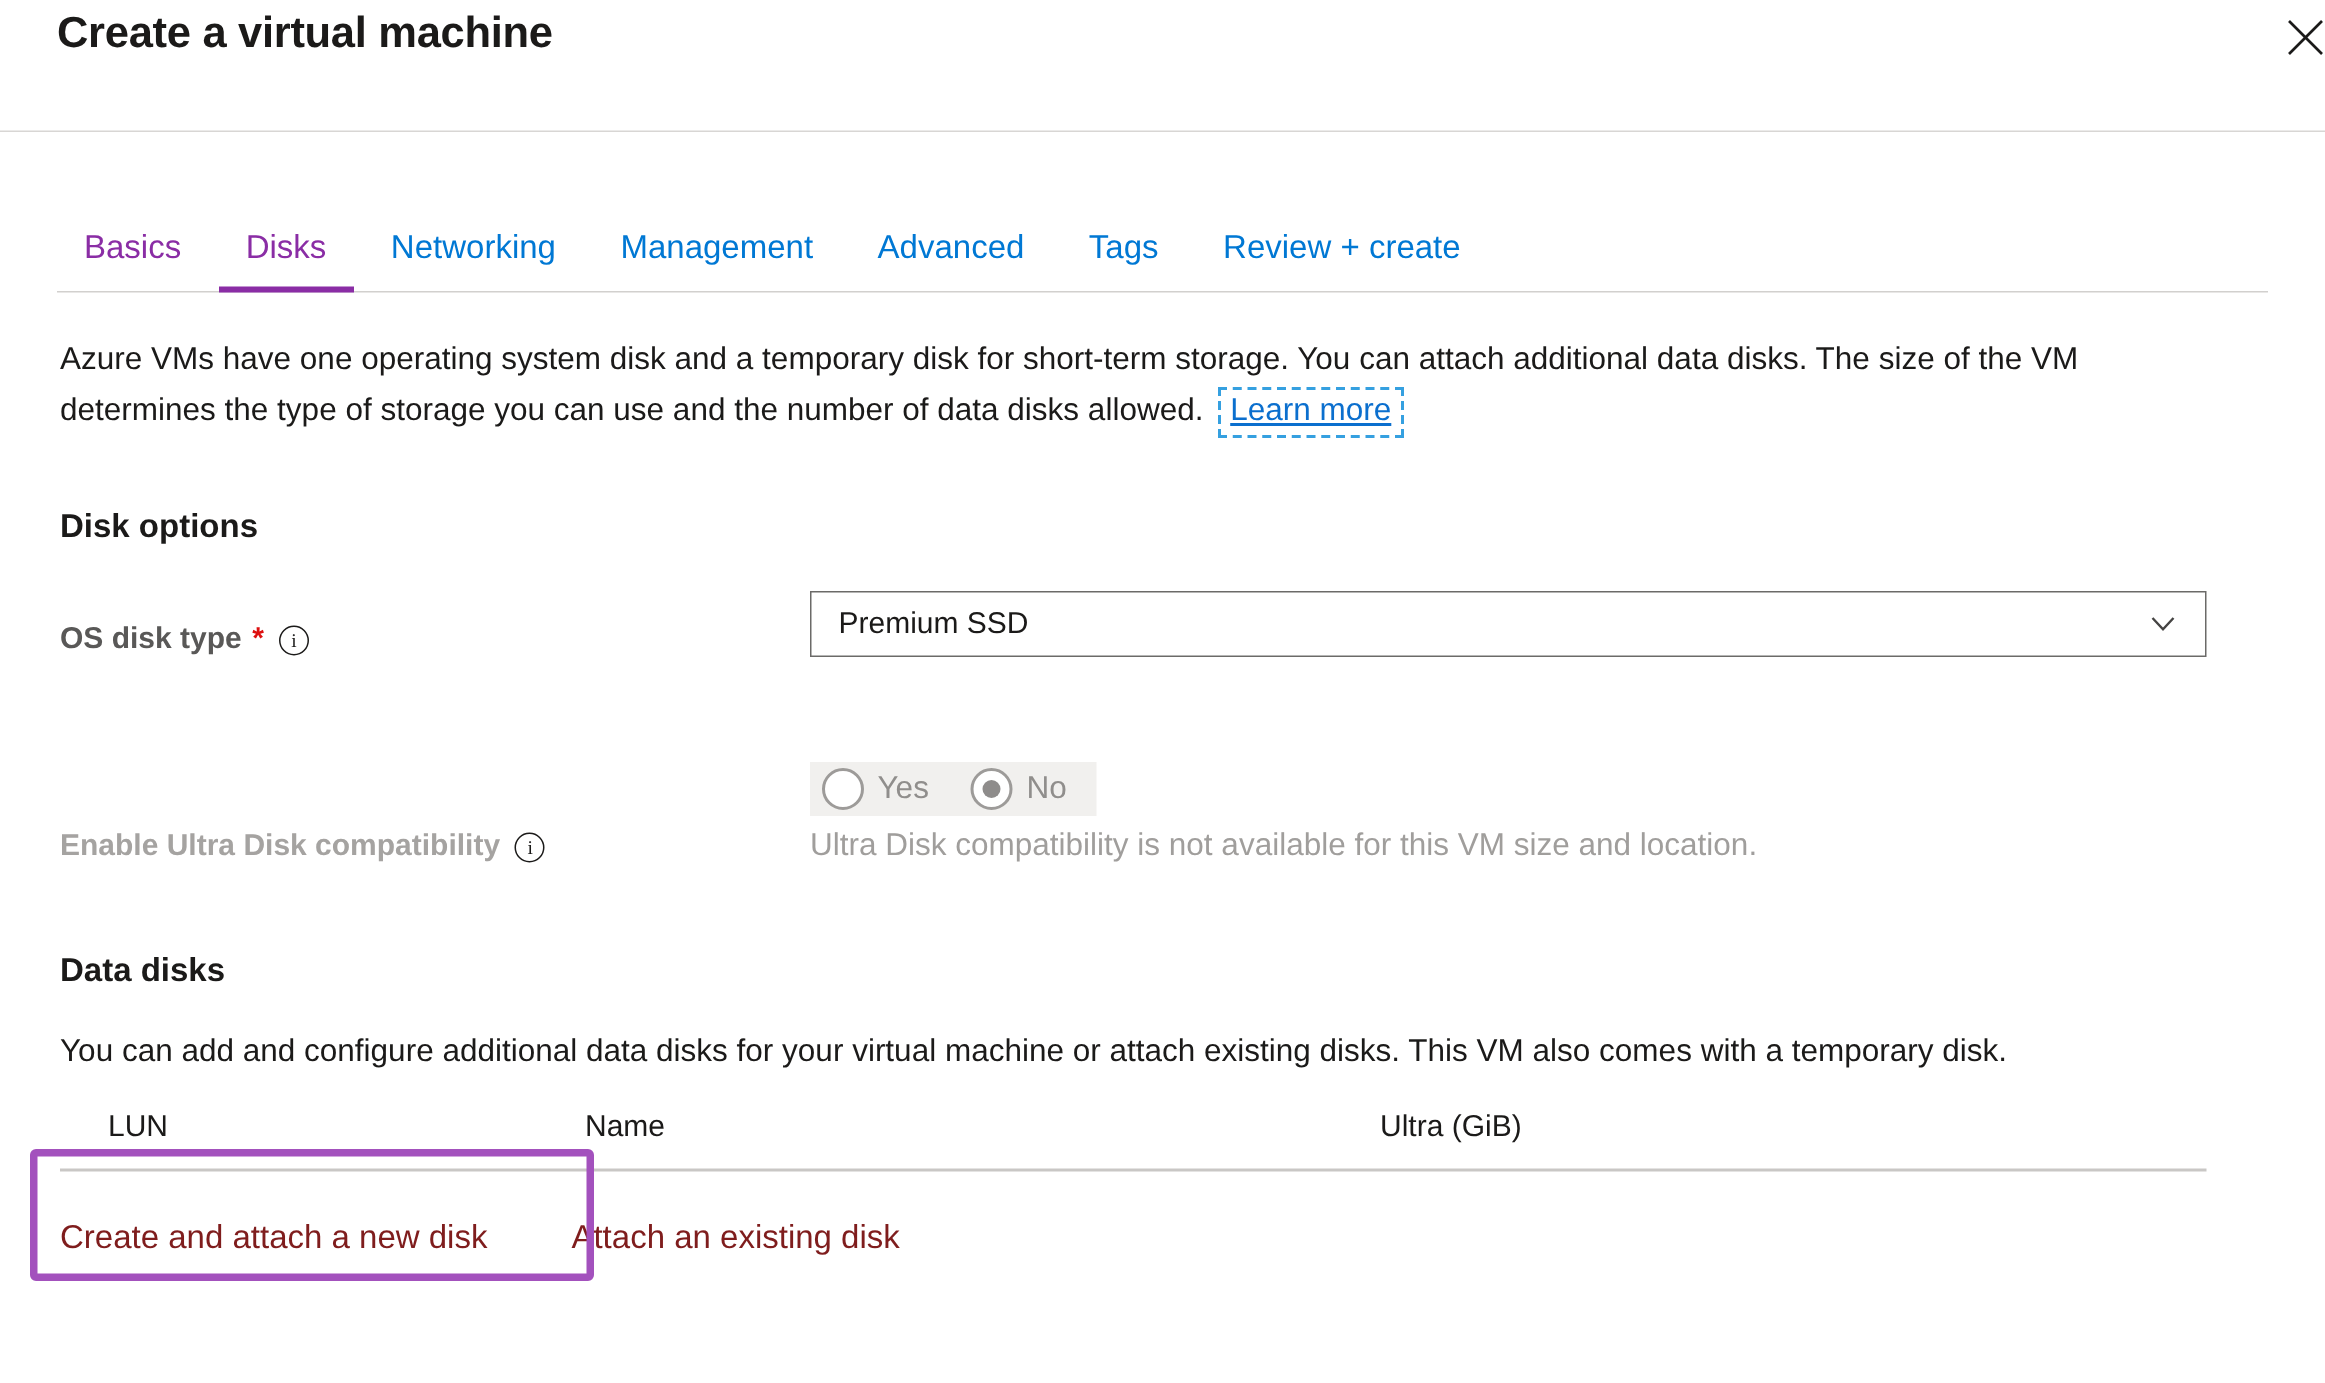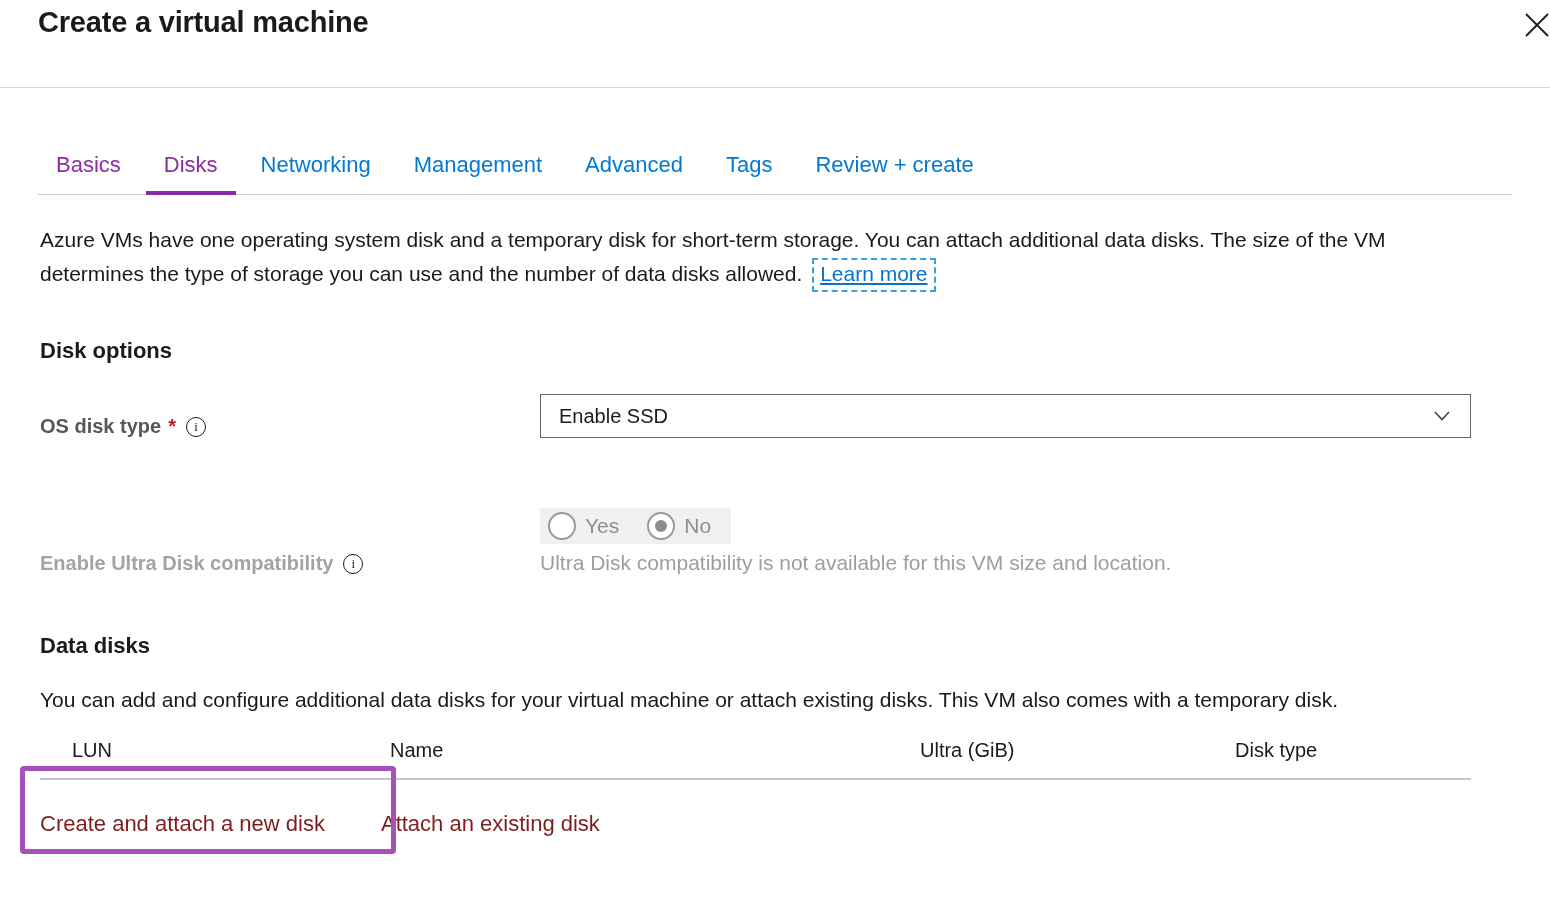--- a/index.html
+++ b/index.html
@@ -251,21 +251,21 @@
     <h2 class="section-heading heading-disk-options">Disk options</h2>
 
     <div class="form-row">
       <div class="label-cell">
         <span>OS disk type</span>
         <span class="required-marker">*</span>
         <span class="info-icon">i</span>
       </div>
       <div class="control-cell">
         <div class="select-box">
-          <span>Enable SSD</span>
+          <span>Premium SSD</span>
           <svg width="16" height="10" viewBox="0 0 16 10">
             <polyline points="1,1 8,8.5 15,1" fill="none" stroke="#454443" stroke-width="1.6"></polyline>
           </svg>
         </div>
       </div>
     </div>
 
     <div class="form-row">
       <div class="label-cell disabled">
         <span>Enable Ultra Disk compatibility</span>
@@ -286,21 +286,20 @@
       </div>
     </div>
 
     <h2 class="section-heading heading-data-disks">Data disks</h2>
     <p class="data-disks-desc">You can add and configure additional data disks for your virtual machine or attach existing disks. This VM also comes with a temporary disk.</p>
 
     <div class="table-header">
       <span class="th">LUN</span>
       <span class="th">Name</span>
       <span class="th">Ultra (GiB)</span>
-      <span class="th">Disk type</span>
     </div>
     <div class="table-divider"></div>
 
     <div class="actions-row">
       <a class="action-link">Create and attach a new disk</a>
       <a class="action-link">Attach an existing disk</a>
     </div>
 
   </main>
 

